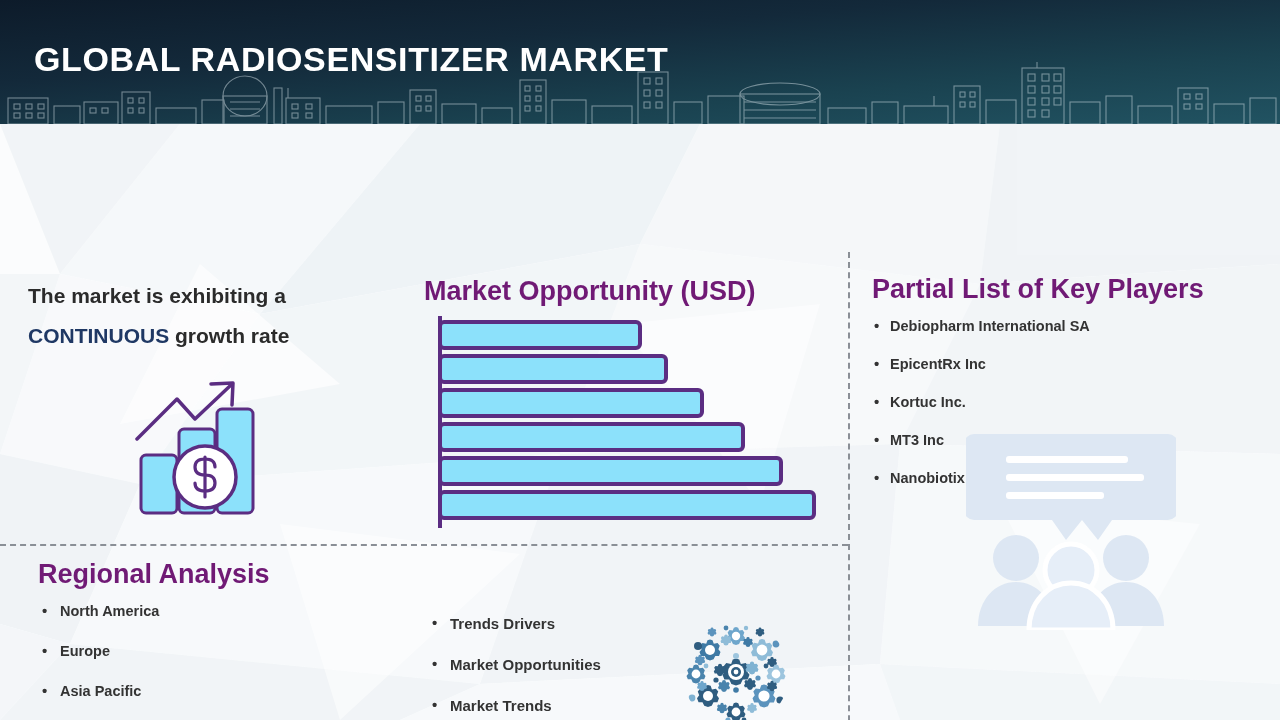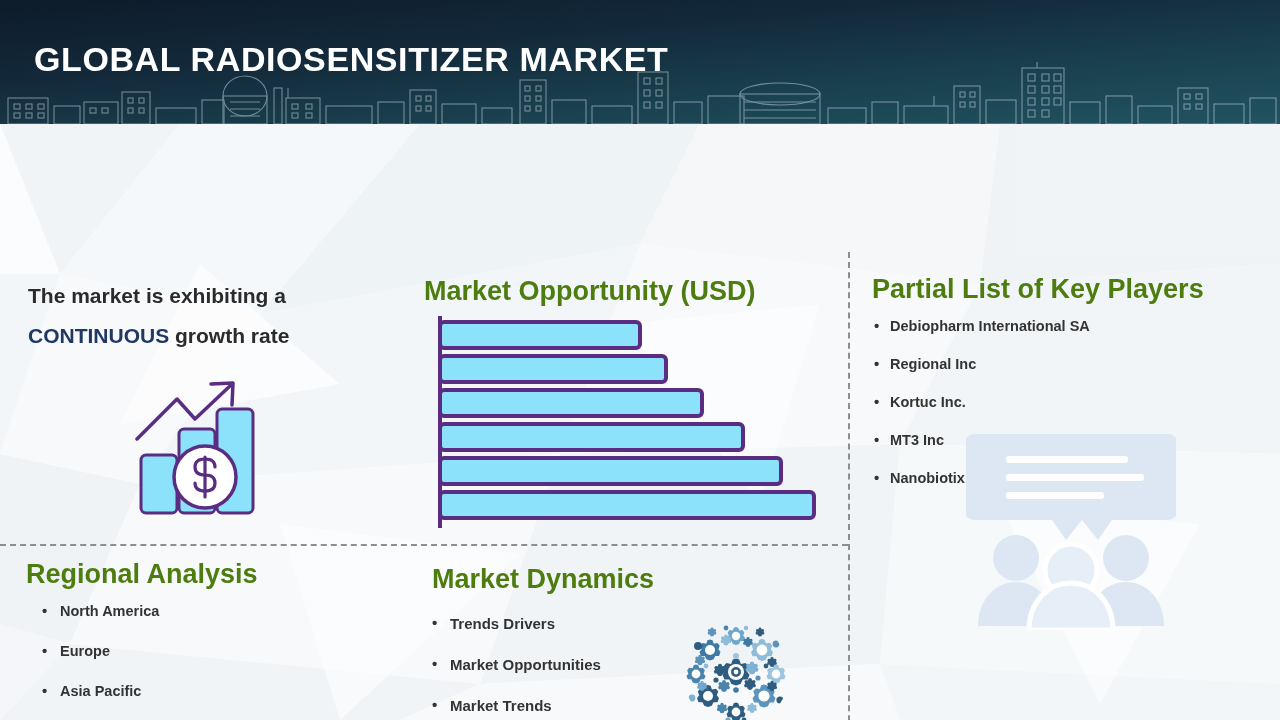--- a/index.html
+++ b/index.html
@@ -47,26 +47,26 @@
 
   
   .statement{
     position:absolute; left:28px; top:152px; width:390px;
     font-size:21px; line-height:40px; color:#2b2b2b; font-weight:bold;
   }
   .statement .hl{ color:#1f3864;margin-top:48px; }
 
   .sect-title{
     position:absolute;
-    font-size:27px; font-weight:bold; color:#4d7c0f;
+    font-size:27px; font-weight:bold; color:#701a75;
     line-height:1;
   }
   #t-opportunity{ left:424px; top:154px; }
   #t-players{ left:872px; top:152px; }
-  #t-regional{ left:26px; top:437px; }
+  #t-regional{ left:38px; top:437px; }
   #t-dynamics{ left:432px; top:442px; }
 
   ul.blist{ position:absolute; list-style:none; }
   ul.blist li{
     position:relative; padding-left:16px;
     font-size:14.5px; font-weight:bold; color:#333333;
   }
   ul.blist li::before{
     content:"•"; position:absolute; left:0; top:-1px; font-size:15px; color:#333;
   }
@@ -244,21 +244,21 @@
       <rect x="4" y="74" width="262" height="26" rx="4" fill="#8ce1fb" stroke="#5b2d82" stroke-width="4"></rect>
       <rect x="4" y="108" width="303" height="26" rx="4" fill="#8ce1fb" stroke="#5b2d82" stroke-width="4"></rect>
       <rect x="4" y="142" width="341" height="26" rx="4" fill="#8ce1fb" stroke="#5b2d82" stroke-width="4"></rect>
       <rect x="4" y="176" width="374" height="26" rx="4" fill="#8ce1fb" stroke="#5b2d82" stroke-width="4"></rect>
     </g>
   </svg>
 
   <div class="sect-title" id="t-players">Partial List of Key Players</div>
   <ul class="blist" id="players-list">
     <li>Debiopharm International SA</li>
-    <li>Regional Inc</li>
+    <li>EpicentRx Inc</li>
     <li>Kortuc Inc.</li>
     <li>MT3 Inc</li>
     <li>Nanobiotix</li>
   </ul>
 
   <svg id="people-icon" viewBox="0 0 210 200">
     <g fill="#dde7f3">
       <path d="M8 4 h194 a10 10 0 0 1 10 10 v66 a10 10 0 0 1 -10 10 h-56 l-14 20 -16 -20 -16 20 -14 -20 h-78 a10 10 0 0 1 -10 -10 v-66 a10 10 0 0 1 10 -10 z"></path>
     </g>
     <g fill="#ffffff">
@@ -279,21 +279,20 @@
   </svg>
 
   <div class="sect-title" id="t-regional">Regional Analysis</div>
   <ul class="blist" id="regional-list">
     <li>North America</li>
     <li>Europe</li>
     <li>Asia Pacific</li>
 
   </ul>
 
-  <div class="sect-title" id="t-dynamics">Market Dynamics</div>
   <ul class="blist" id="dynamics-list">
     <li>Trends Drivers</li>
     <li>Market Opportunities</li>
     <li>Market Trends</li>
 
   </ul>
 
   <svg id="gears-icon" viewBox="0 0 108 108">
     <defs>
       <clipPath id="cl">

